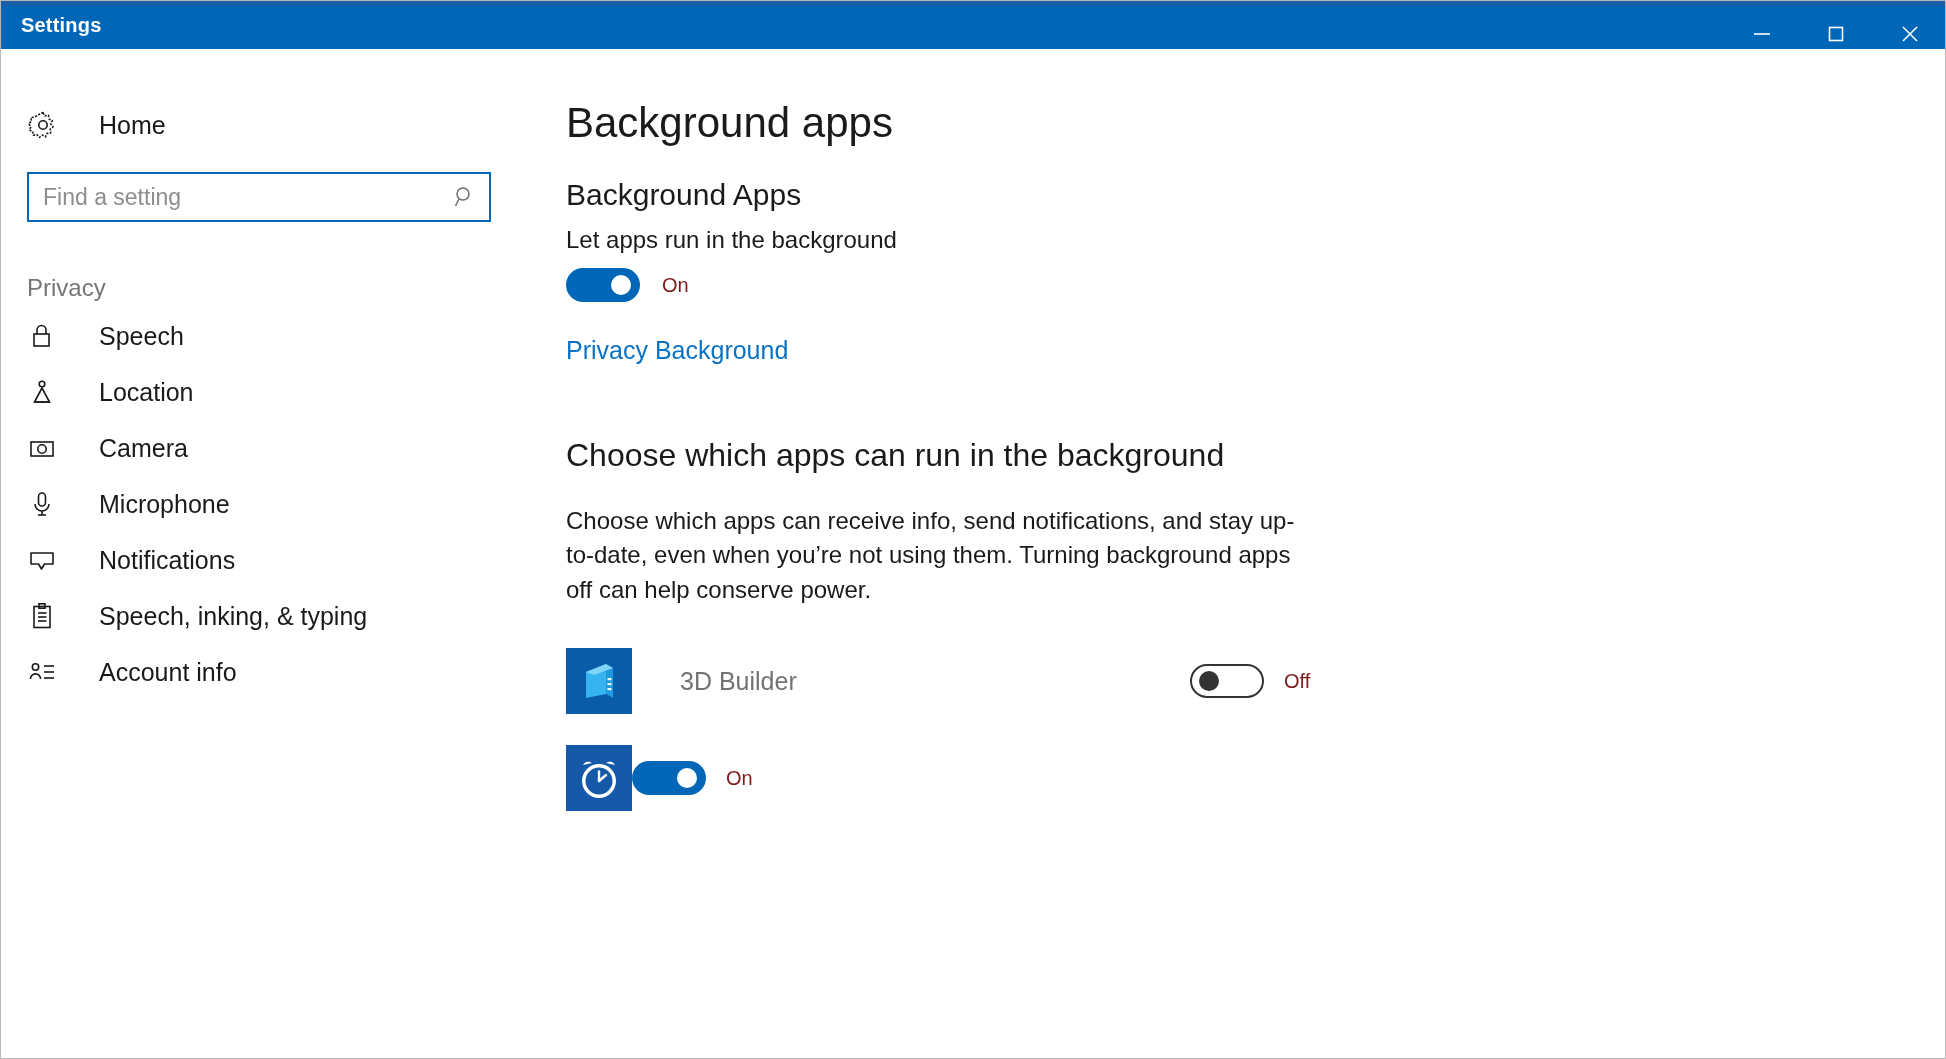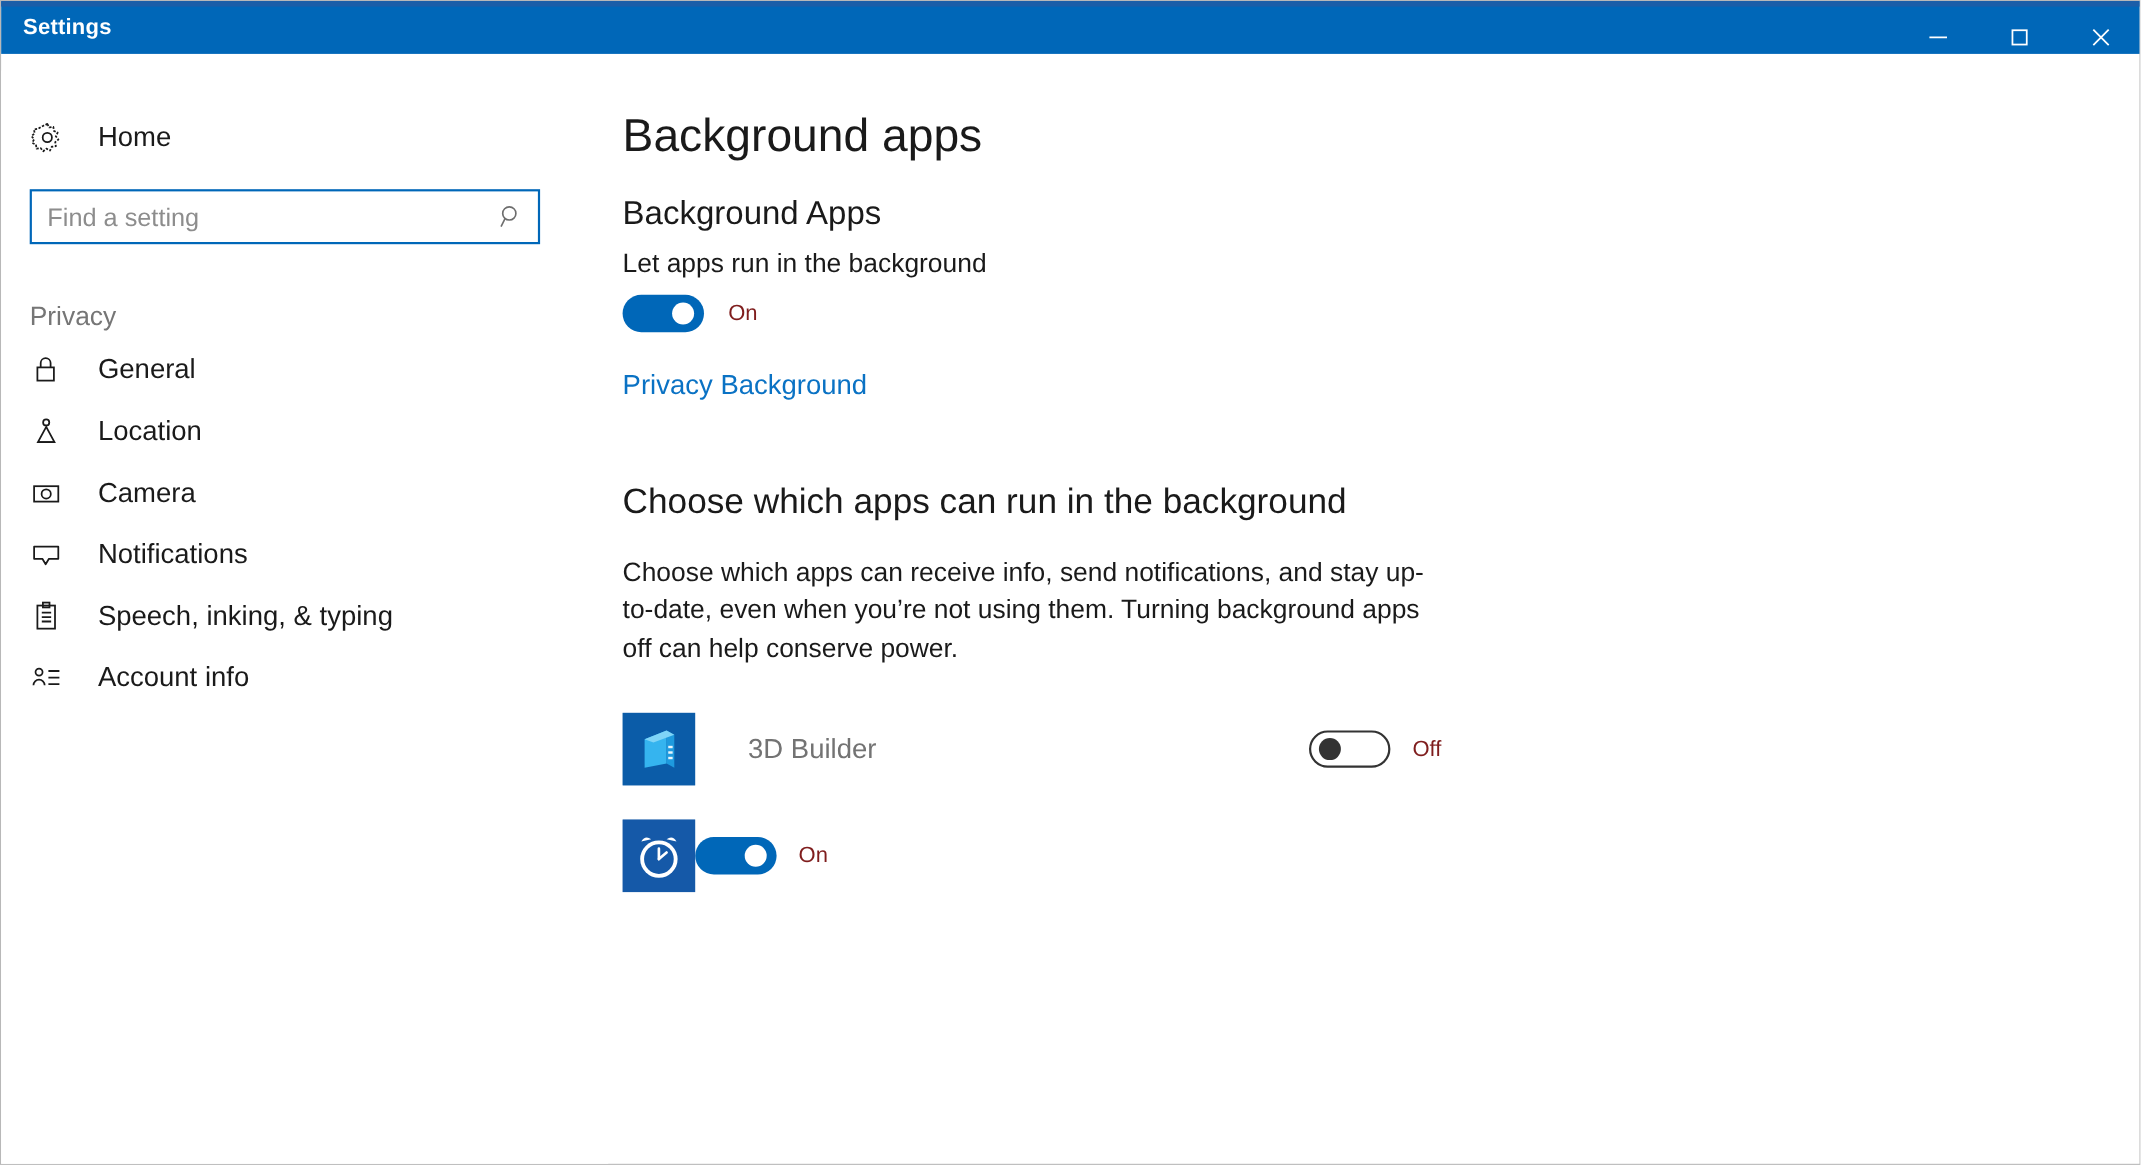--- a/index.html
+++ b/index.html
@@ -83,21 +83,21 @@
   }
   .nav-icon {
     width: 40px;
     flex: 0 0 40px;
     display: flex;
     align-items: center;
     justify-content: flex-start;
     color: #1a1a1a;
   }
   .nav-label {
-    margin-left: 22px;
+    margin-left: 32px;
     font-size: 25px;
     color: #1a1a1a;
     line-height: 1;
   }
   .nav-row.home { height: 62px; }
 
   .search-wrap {
     margin: 16px 0 6px 26px;
     width: 464px;
     height: 50px;
@@ -303,21 +303,21 @@
 
       <div class="section-label">Privacy</div>
 
       <div class="nav-row">
         <span class="nav-icon">
           <svg width="30" height="30" viewBox="0 0 30 30" fill="none" stroke="#1a1a1a" stroke-width="1.6">
             <rect x="7" y="13" width="15" height="12"></rect>
             <path d="M10 13V9a4.5 4.5 0 0 1 9 0v4"></path>
           </svg>
         </span>
-        <span class="nav-label">General</span>
+        <span class="nav-label">Speech</span>
       </div>
 
       <div class="nav-row">
         <span class="nav-icon">
           <svg width="30" height="30" viewBox="0 0 30 30" fill="none" stroke="#1a1a1a" stroke-width="1.6">
             <circle cx="15" cy="7" r="2.8"></circle>
             <path d="M15 11 L7.5 25 H22.5 Z"></path>
             <line x1="7.5" y1="25" x2="22.5" y2="25"></line>
           </svg>
         </span>
@@ -327,20 +327,31 @@
       <div class="nav-row">
         <span class="nav-icon">
           <svg width="30" height="30" viewBox="0 0 30 30" fill="none" stroke="#1a1a1a" stroke-width="1.6">
             <rect x="4" y="9" width="22" height="14"></rect>
             <circle cx="15" cy="16" r="4.2"></circle>
           </svg>
         </span>
         <span class="nav-label">Camera</span>
       </div>
 
+      <div class="nav-row">
+        <span class="nav-icon">
+          <svg width="30" height="30" viewBox="0 0 30 30" fill="none" stroke="#1a1a1a" stroke-width="1.6">
+            <rect x="11.5" y="4" width="7" height="13" rx="3.5"></rect>
+            <path d="M8 15a7 7 0 0 0 14 0"></path>
+            <line x1="15" y1="22" x2="15" y2="26"></line>
+            <line x1="11" y1="26" x2="19" y2="26"></line>
+          </svg>
+        </span>
+        <span class="nav-label">Microphone</span>
+      </div>
 
       <div class="nav-row">
         <span class="nav-icon">
           <svg width="30" height="30" viewBox="0 0 30 30" fill="none" stroke="#1a1a1a" stroke-width="1.6">
             <path d="M4 8h22v11h-8.5L14.5 24 11.5 19H4z" stroke-linejoin="round"></path>
           </svg>
         </span>
         <span class="nav-label">Notifications</span>
       </div>
 

